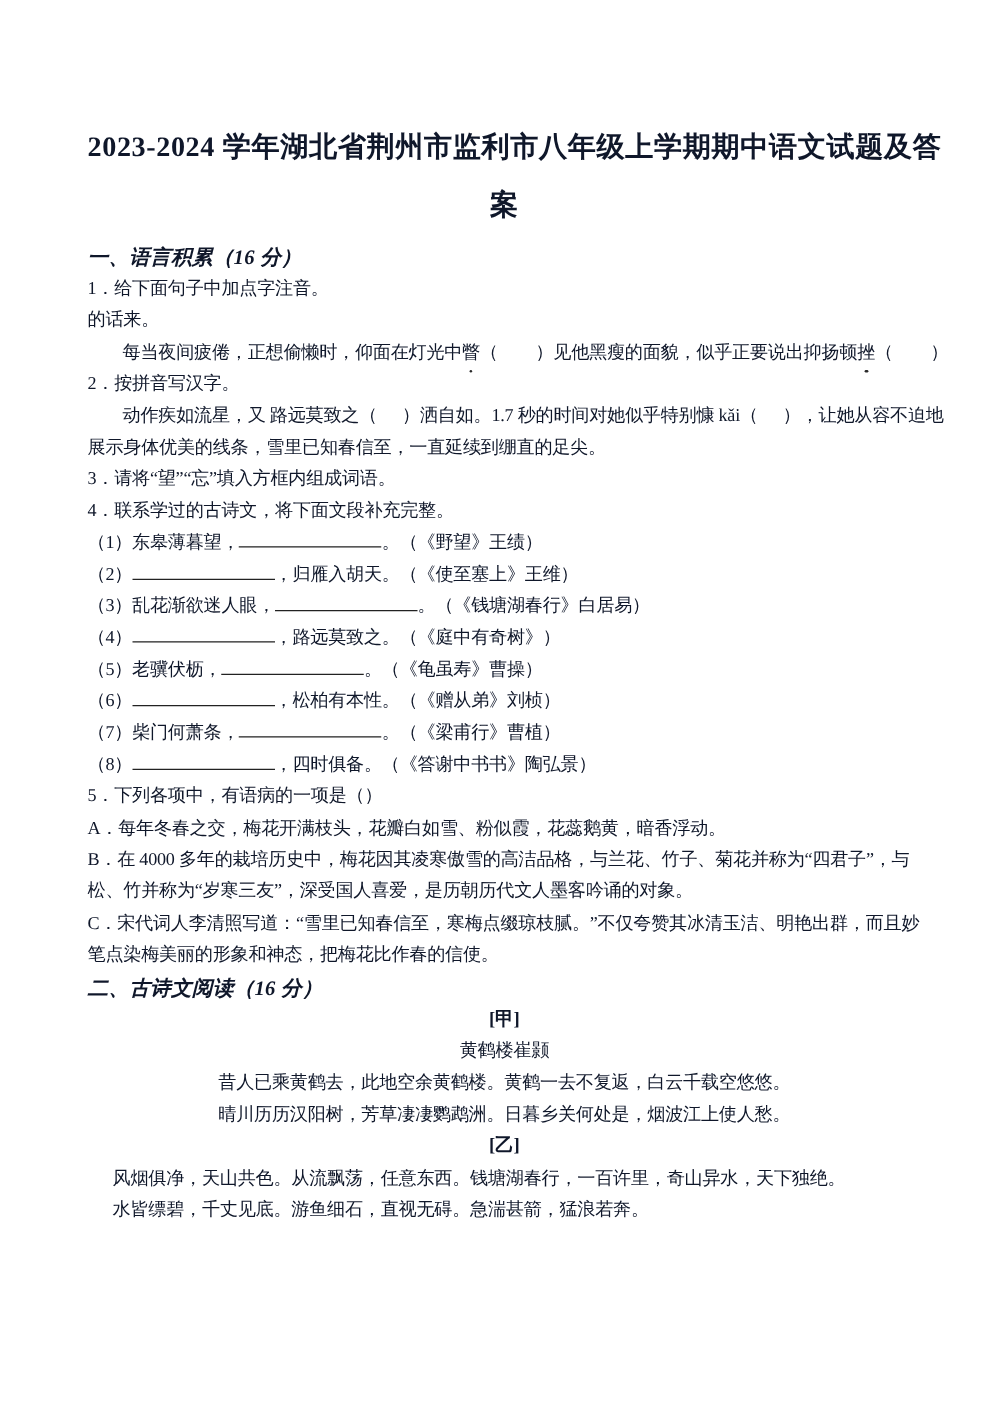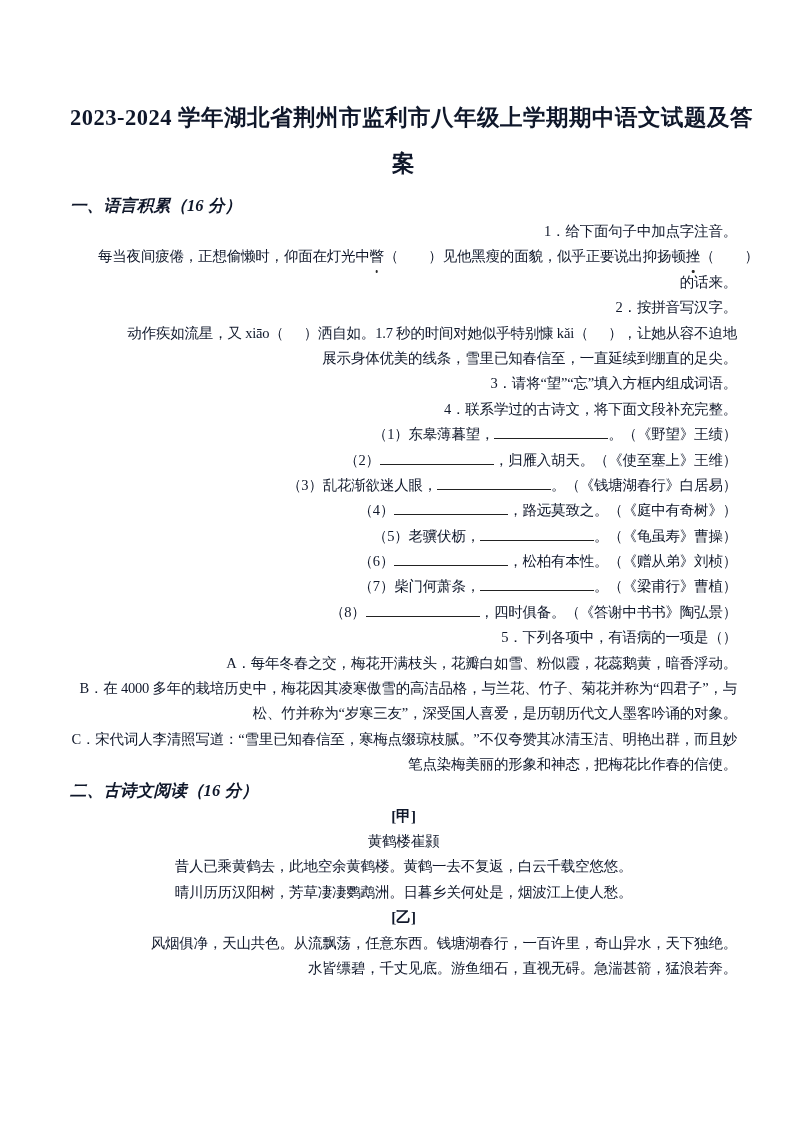--- a/index.html
+++ b/index.html
@@ -12,21 +12,21 @@
   .title-line{
     font-size:22.5px;font-weight:bold;text-align:center;
     line-height:46px;height:46px;letter-spacing:0.5px;white-space:nowrap;
   }
   .h{
     font-size:16.5px;font-weight:bold;line-height:26px;height:26px;
     white-space:nowrap;letter-spacing:0.2px;font-style:italic;
   }
   .line{
     font-size:14.5px;line-height:25.4px;height:25.4px;
-    white-space:nowrap;letter-spacing:-0.2px;text-align:right;
+    white-space:nowrap;letter-spacing:-0.2px;
   }
   .ind2{padding-left:28px;}
   .ind1{padding-left:20px;}
   .ctr{text-align:center;}
   .lbl{font-weight:bold;font-size:15px;}
   
   .gw{display:inline-block;width:30px;}
   .gn{display:inline-block;width:20px;}
   
   .ed{position:relative;display:inline-block;}
@@ -61,25 +61,25 @@
 <div class="page">
   <div class="content">
 
     <div class="title-line">2023-2024 学年湖北省荆州市监利市八年级上学期期中语文试题及答</div>
     <div class="title-line">案</div>
     <div class="sp" style="height:6px;"></div>
 
     <div class="h">一、语言积累（16 分）</div>
 
     <div class="line">1．给下面句子中加点字注音。</div>
+    <div class="line">的话来。</div>
     <div class="line ind2"><span>每当夜间疲倦，正想偷懒时，仰面在灯光中</span><span class="ed">瞥</span><span>（</span><span class="gw"></span><span>）</span><span>见他黑瘦的面貌，似乎正要说出抑扬顿</span><span class="ed">挫</span><span>（</span><span class="gw"></span><span>）</span></div>
-    <div class="line">的话来。</div>
 
     <div class="line">2．按拼音写汉字。</div>
-    <div class="line ind2"><span>动作疾如流星，又 xiāo</span><span>（</span><span class="gn"></span><span>）</span><span>洒自如。1.7 秒的时间对她似乎特别慷 kǎi</span><span>（</span><span class="gn"></span><span>）</span><span>，让她从容不迫地</span></div>
+    <div class="line ind2"><span>动作疾如流星，又 路远莫致之</span><span>（</span><span class="gn"></span><span>）</span><span>洒自如。1.7 秒的时间对她似乎特别慷 kǎi</span><span>（</span><span class="gn"></span><span>）</span><span>，让她从容不迫地</span></div>
     <div class="line">展示身体优美的线条，雪里已知春信至，一直延续到绷直的足尖。</div>
 
     <div class="line">3．请将“望”“忘”填入方框内组成词语。</div>
 
     <div class="line">4．联系学过的古诗文，将下面文段补充完整。</div>
     <div class="line"><span>（1）东皋薄暮望，</span><span class="blank"></span><span>。（《野望》王绩）</span></div>
     <div class="line"><span>（2）</span><span class="blank"></span><span>，归雁入胡天。（《使至塞上》王维）</span></div>
     <div class="line"><span>（3）乱花渐欲迷人眼，</span><span class="blank"></span><span>。（《钱塘湖春行》白居易）</span></div>
     <div class="line"><span>（4）</span><span class="blank"></span><span>，路远莫致之。（《庭中有奇树》）</span></div>
     <div class="line"><span>（5）老骥伏枥，</span><span class="blank"></span><span>。（《龟虽寿》曹操）</span></div>

